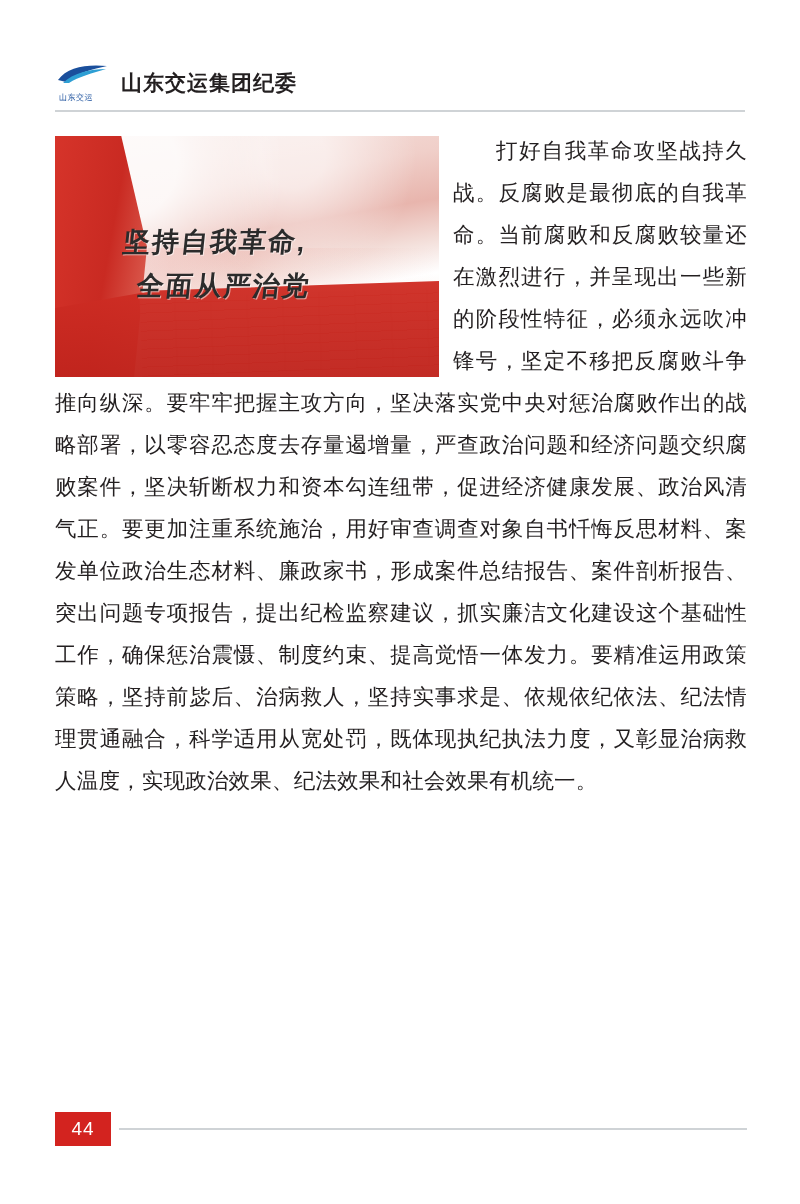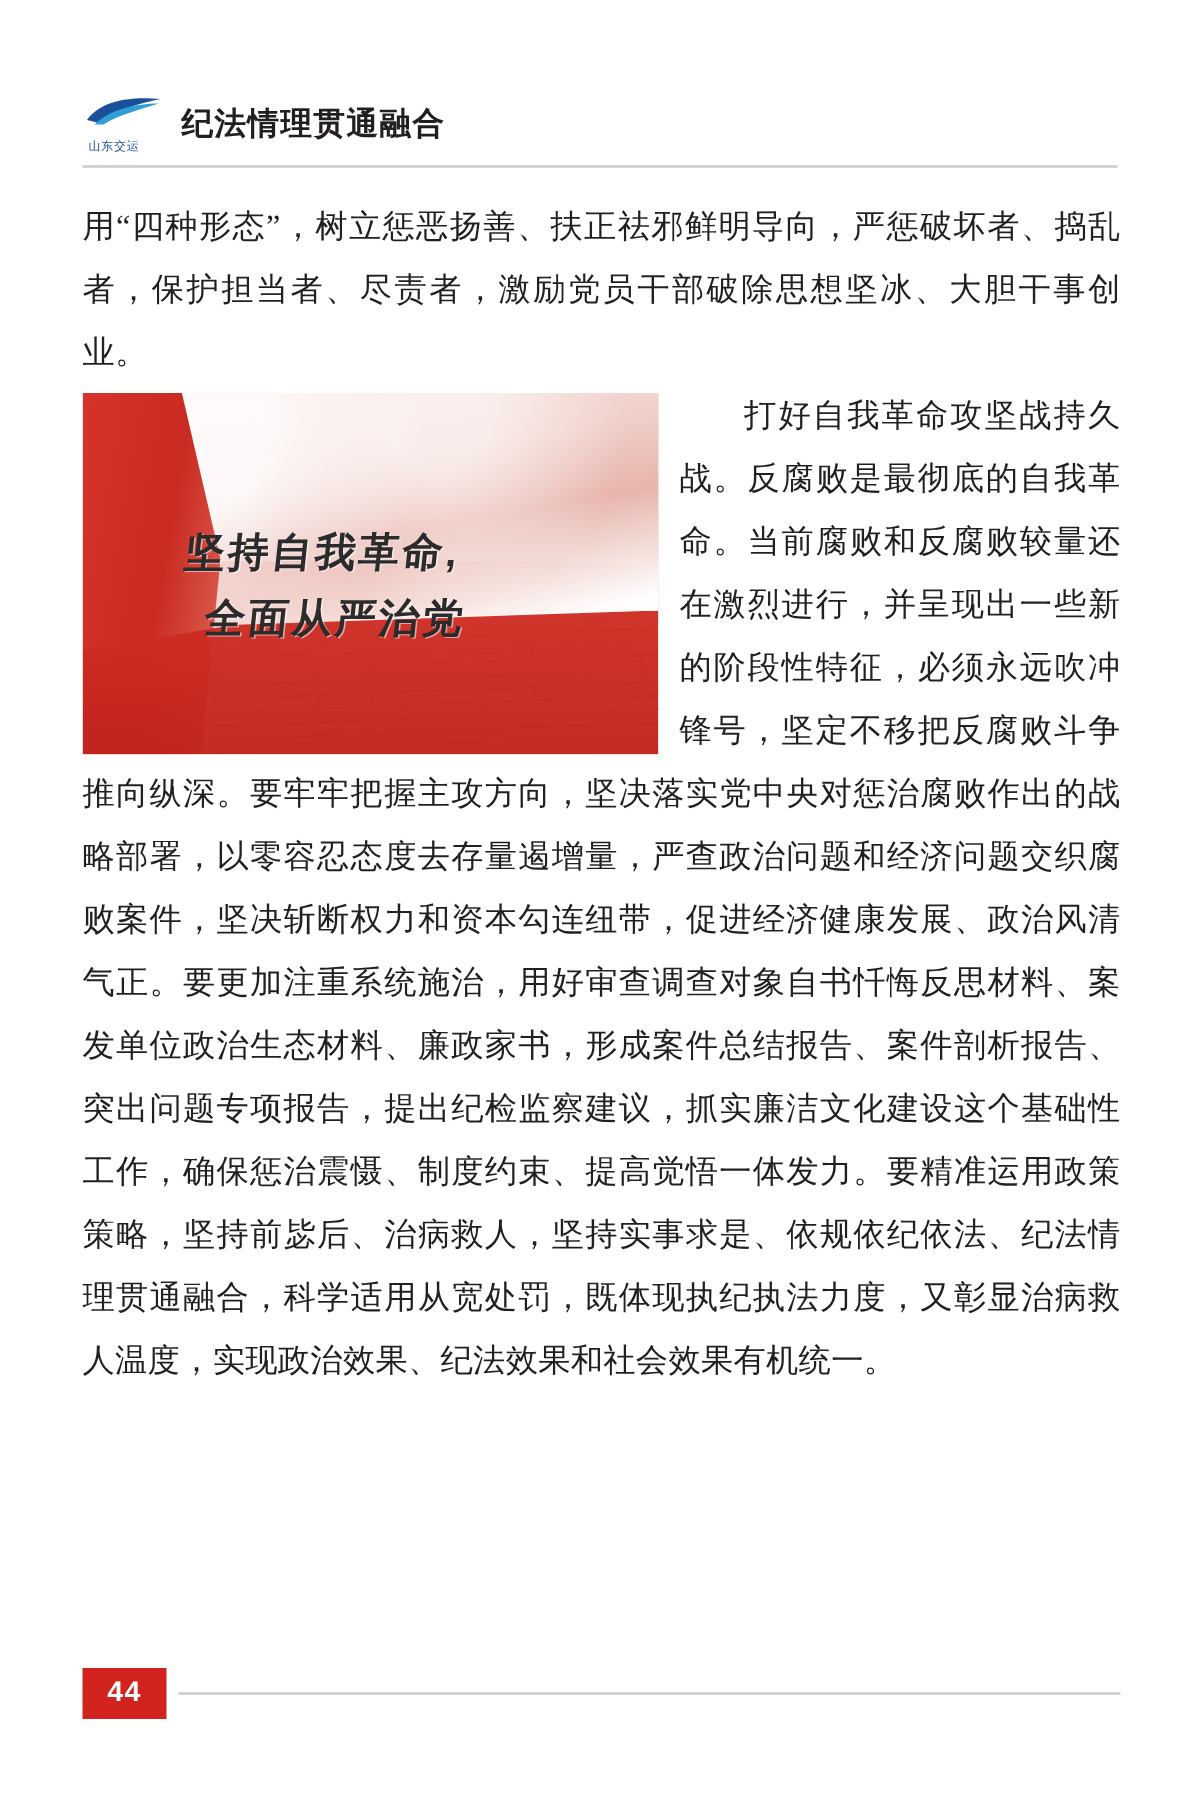--- a/index.html
+++ b/index.html
@@ -177,21 +177,20 @@
     margin-left: 18px;
   }
 
   
   .footer {
     position: absolute;
     left: 55px;
     bottom: 58px;
     width: 692px;
     height: 34px;
-    font-weight: bold;
   }
   .page-num {
     position: absolute;
     left: 0;
     top: 0;
     width: 56px;
     height: 34px;
     background: #d3231f;
     color: #ffffff;
     font-family: "Liberation Sans", "DejaVu Sans", sans-serif;
@@ -215,28 +214,27 @@
 
 <div class="page-header">
   <div class="header-row">
     <div class="logo-block">
       <svg class="logo-swoosh" viewBox="0 0 52 20">
         <path d="M1 16 C10 3, 30 0, 50 2 C36 5, 20 9, 9 18 Z" fill="#1a4f9c"></path>
         <path d="M6 19 C16 9, 33 5, 49 5 C36 9, 21 13, 12 19 Z" fill="#2e9fd4"></path>
       </svg>
       <div class="logo-text">山东交运</div>
     </div>
-    <div class="header-title">纪法情理贯通融合</div>
+    <div class="header-title">山东交运集团纪委</div>
   </div>
   <div class="header-rule"></div>
 </div>
 
 <div class="content">
 
-  <p class="body-par">用“四种形态”，树立惩恶扬善、扶正祛邪鲜明导向，严惩破坏者、捣乱者，保护担当者、尽责者，激励党员干部破除思想坚冰、大胆干事创业。</p>
 
   <div class="figure">
     <div class="fig-bg"></div>
     <div class="fig-band"></div>
     <div class="fig-red-left"></div>
     <div class="fig-doc-strip">
       <div class="fig-doc-lines"></div>
     </div>
     <div class="fig-red-bottom"></div>
     <div class="fig-caption">

